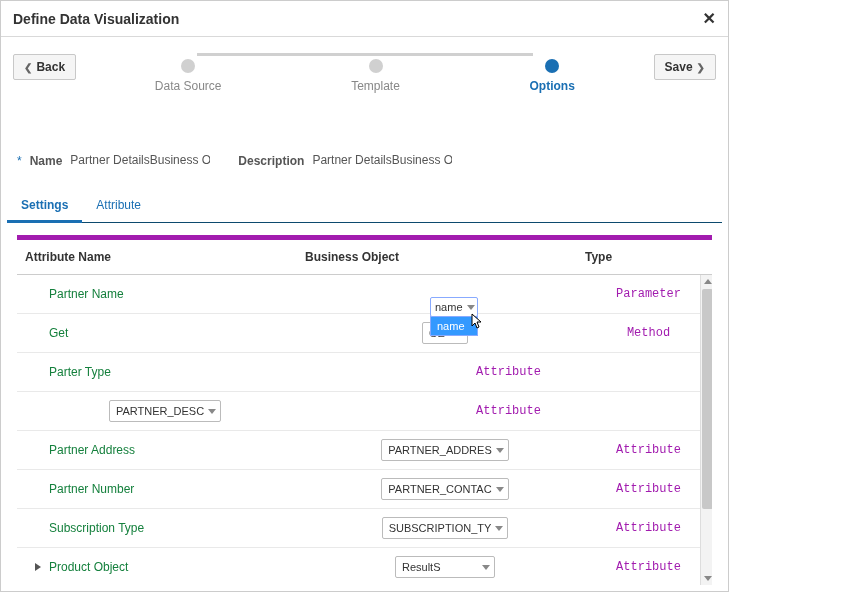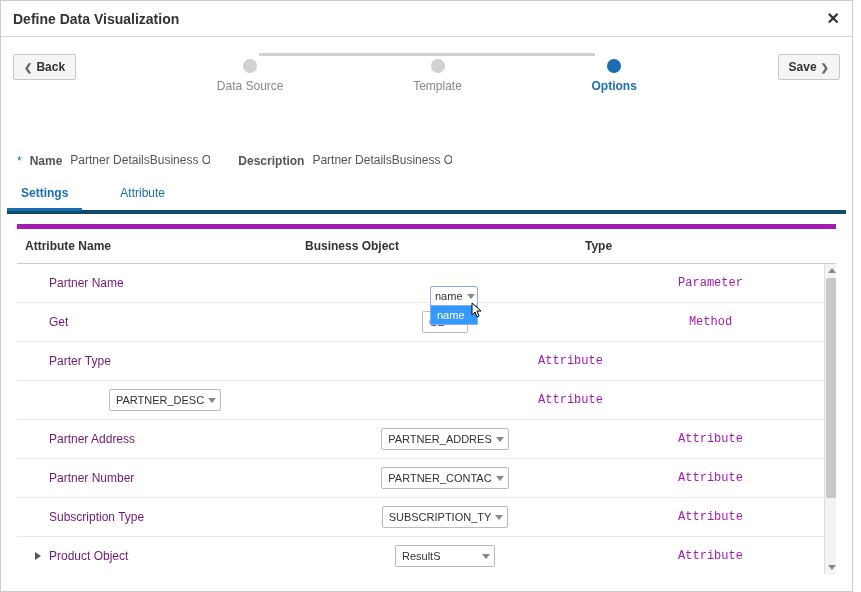--- a/index.html
+++ b/index.html
@@ -1,48 +1,48 @@
 <!DOCTYPE html>
 <html><head>
 <meta charset="utf-8">
 <style>
   * { box-sizing: border-box; margin: 0; padding: 0; }
   body { font-family: Arial, Helvetica, sans-serif; font-size: 12px; color: #333; background: #fff; width: 861px; height: 592px; overflow: hidden; }
-  .modal { width: 853px; height: 592px; border: 1px solid #ccc; display: flex; flex-direction: column; }
+  .modal { width: 729px; height: 592px; border: 1px solid #ccc; display: flex; flex-direction: column; }
   .titlebar { display: flex; align-items: center; justify-content: space-between; padding: 8px 12px; border-bottom: 1px solid #d9d9d9; }
   .titlebar h1 { font-size: 14px; font-weight: bold; color: #333; }
   .close-btn { font-size: 16px; font-weight: bold; cursor: pointer; color: #333; background: none; border: none; }
   .toolbar { display: flex; align-items: center; justify-content: space-between; padding: 10px 12px 20px 12px; position: relative; }
   .btn { display: inline-flex; align-items: center; gap: 4px; padding: 5px 10px; background: #f5f5f5; border: 1px solid #c8c8c8; border-radius: 2px; cursor: pointer; font-size: 12px; font-weight: bold; color: #333; }
   .btn .chev { font-size: 10px; color: #666; }
   .stepper { position: absolute; left: 50%; transform: translateX(-50%); top: 12px; width: 420px; display: flex; align-items: center; justify-content: space-between; }
   .step { display: flex; flex-direction: column; align-items: center; gap: 6px; color: #888; position: relative; }
   .step.active { color: #1a6fb3; font-weight: bold; }
   .step-circle { width: 14px; height: 14px; border-radius: 50%; background: #d0d0d0; }
   .step.active .step-circle { background: #1a6fb3; }
   .step-label { font-size: 12px; }
   .step-line { position: absolute; top: 6px; height: 3px; background: #d0d0d0; z-index: -1; }
   .line1 { left: 10%; right: 52%; }
   .line2 { left: 48%; right: 10%; }
   .stepper-wrap { position: relative; width: 420px; margin: 0 auto; height: 40px;}
   .form-row { display: flex; align-items: center; gap: 8px; padding: 6px 16px 10px 16px; }
   .req { color: #1a6fb3; font-size: 12px; }
   .form-label { font-size: 12px; font-weight: bold; color: #555; }
   .form-input { border: none; border-bottom: 1px dashed transparent; font-size: 12px; color: #555; width: 140px; overflow: hidden; white-space: nowrap; }
-  .tabs { display: flex; border-bottom: 4px solid #0c4a6e; margin: 0 6px; gap: 24px; }
+  .tabs { display: flex; border-bottom: 1px solid #0c4a6e; margin: 12px 6px; }
   .tab { padding: 8px 14px; font-size: 12px; color: #1a6fb3; cursor: pointer; }
   .tab.active { border-bottom: 3px solid #1a6fb3; font-weight: bold; margin-bottom: -1px; }
   .table-wrap { margin: 10px 16px 0 16px; position: relative; border-top: 5px solid #a21caf;}
   .table-head { display: flex; font-weight: bold; color: #333; border-bottom: 1px solid #ccc; padding: 10px 0 10px 8px; }
   .col-attr { flex: 0 0 280px; }
   .col-bo { flex: 0 0 280px; text-align: center; }
   .col-type { flex: 1; text-align: center; }
   .table-body { position: relative; height: 310px; overflow: hidden; }
   .row { display: flex; align-items: center; border-bottom: 1px solid #e9e9e9; height: 39px; padding-left: 8px;}
-  .cell-attr { flex: 0 0 280px; padding-left: 24px; color: #701a75; }
+  .cell-attr { flex: 0 0 280px; padding-left: 24px; color: #15803d; }
   .cell-attr .expand { display:inline-block; width:0;height:0;border-top:4px solid transparent;border-bottom:4px solid transparent;border-left:6px solid #555; margin-right:8px; }
   .cell-bo { flex: 0 0 280px; display: flex; justify-content: center; }
   .cell-bo-inner { display:inline-flex; align-items:center; border:1px solid #bbb; border-radius:2px; height:22px; min-width:100px; padding: 0 4px 0 6px; background:#fff; }
   .cell-bo-inner.small { min-width: 46px; }
   .cell-bo-inner .txt { flex:1; font-size:11px; color:#333; overflow:hidden; white-space:nowrap; }
   .cell-bo-inner .dd { width:0;height:0;border-left:4px solid transparent;border-right:4px solid transparent;border-top:5px solid #888; margin-left:4px; }
   .cell-type { flex: 1; text-align: center; color: #a21caf; font-family: Liberation Mono, monospace; }
   .scrollbar { position: absolute; right: -2px; top: 0; width: 14px; height: 100%; background: #f3f3f3; border-left:1px solid #ddd;}
   .scrollbar .up, .scrollbar .down { width:0;height:0;border-left:4px solid transparent;border-right:4px solid transparent; position:absolute; left:3px;}
   .scrollbar .up { border-bottom:5px solid #888; top:4px;}

